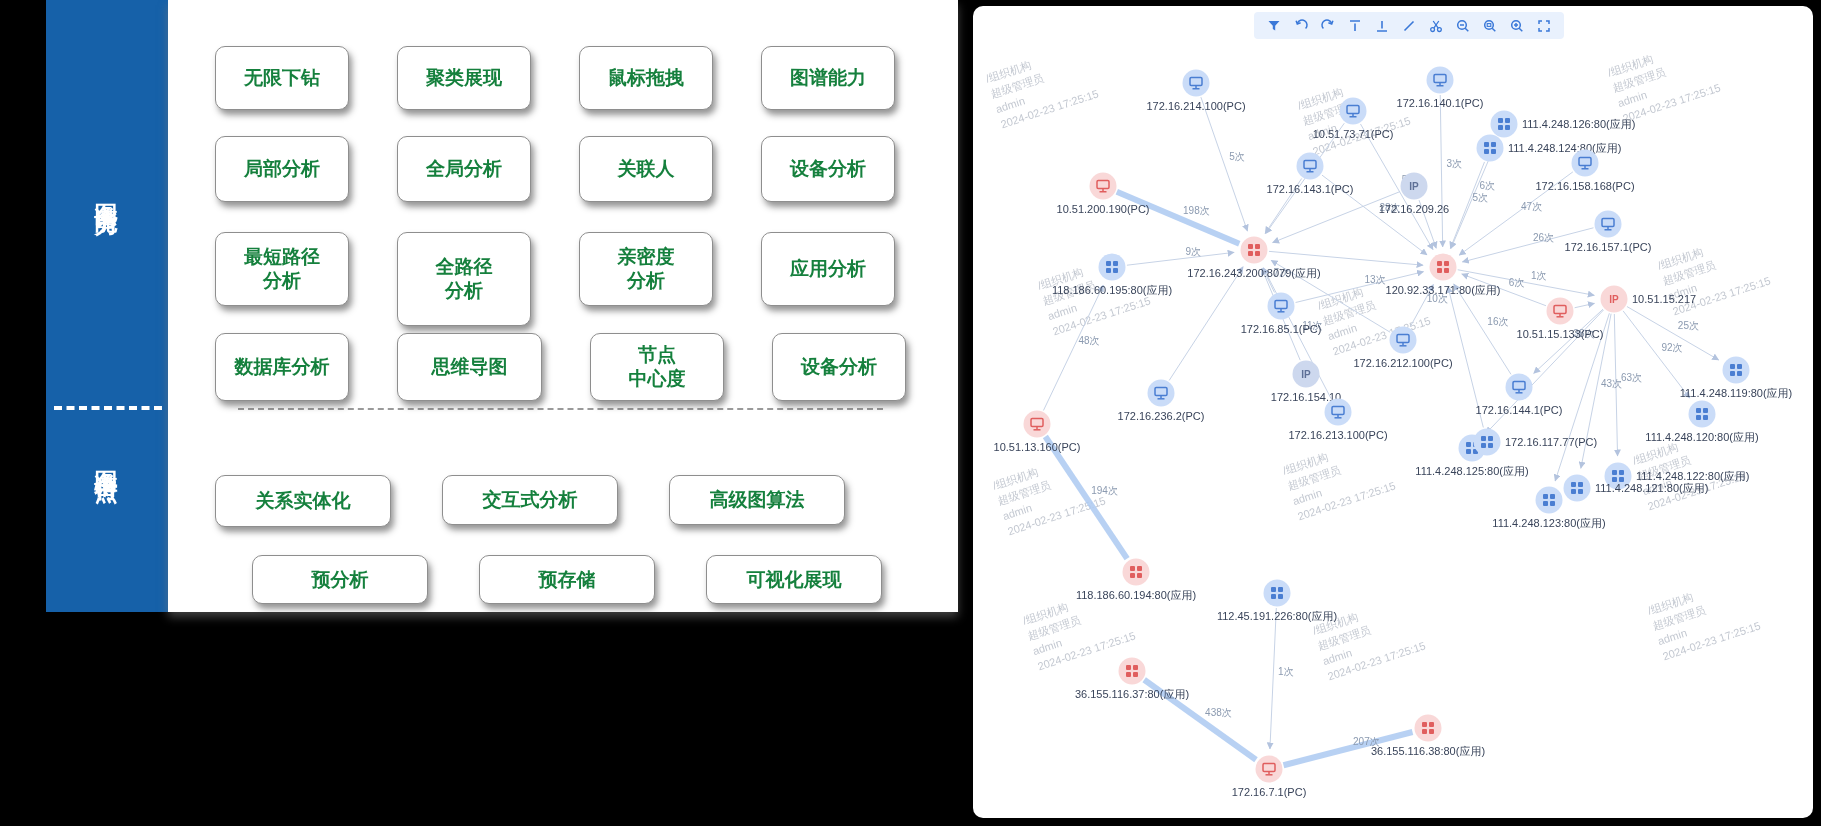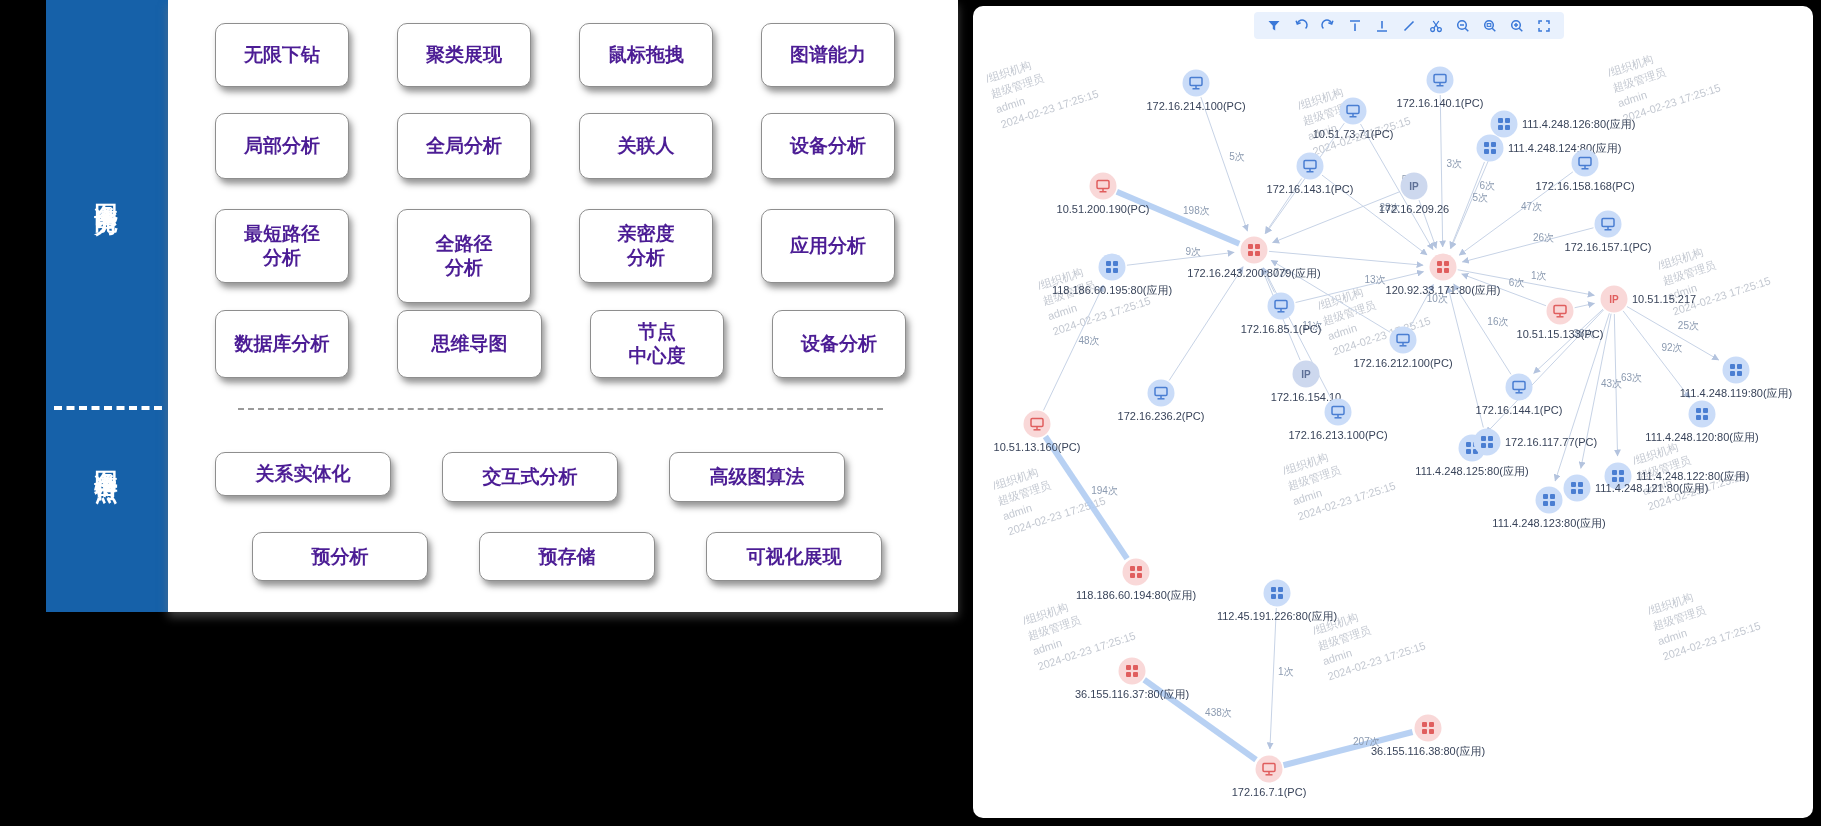--- a/index.html
+++ b/index.html
@@ -16,21 +16,21 @@
   .vlabel-top{top:185px;}
   .vlabel-bottom{top:452px;}
   .sidebar-dash{position:absolute;left:8px;top:406px;width:108px;border-top:4px dashed #fff;}
   .content{position:absolute;left:122px;top:0;width:790px;height:612px;background:#fff;
     box-shadow:0 5px 9px rgba(120,120,120,.55);}
   .content-dash{position:absolute;left:70px;top:408px;width:645px;border-top:2px dashed #9a9a9a;}
   .btn-row{position:absolute;display:flex;}
   .card{display:flex;align-items:center;justify-content:center;text-align:center;
     background:#fff;border:1.5px solid #8e8e8e;border-radius:10px;
     box-shadow:3px 5px 6px rgba(45,45,45,.5);font-weight:bold;font-size:19px;
-    line-height:1.25;white-space:pre-line;color:#4c1d95;}
+    line-height:1.25;white-space:pre-line;color:#15803d;margin-top:23px;}
 
   
   .gpanel{position:absolute;left:973px;top:6px;width:840px;height:812px;background:#fff;
     border-radius:10px;overflow:hidden;}
   .toolbar{position:absolute;left:281px;top:6px;height:27px;display:flex;align-items:center;
     gap:11px;padding:0 12px;background:#e9f1fd;border-radius:4px;z-index:6;}
   .tico{width:16px;height:16px;display:inline-flex;cursor:pointer;}
   #graph-svg{position:absolute;left:0;top:0;z-index:3;}
   .wm{position:absolute;transform:rotate(-18deg);font-size:11px;line-height:16px;
     color:rgba(128,138,156,.48);white-space:nowrap;z-index:1;pointer-events:none;}
@@ -70,23 +70,23 @@
           <div class="card" style="width: 134px; height: 74px;">应用分析</div>
         </div>
         <div class="btn-row" style="left: 47px; top: 310px; gap: 48px;">
           <div class="card" style="width: 134px; height: 68px;">数据库分析</div>
           <div class="card" style="width: 145px; height: 68px;">思维导图</div>
           <div class="card" style="width: 134px; height: 68px;">节点
 中心度</div>
           <div class="card" style="width: 134px; height: 68px;">设备分析</div>
         </div>
         <div class="btn-row" style="left: 47px; top: 452px; gap: 51px;">
-          <div class="card" style="width: 176px; height: 44px;">关系实体化</div>
+          <div class="card" style="width: 176px; height: 52px;">关系实体化</div>
           <div class="card" style="width: 176px; height: 50px;">交互式分析</div>
-          <div class="card" style="width: 176px; height: 50px; border-radius: 9px;">高级图算法</div>
+          <div class="card" style="width: 176px; height: 50px;">高级图算法</div>
         </div>
         <div class="btn-row" style="left: 47px; top: 532px; gap: 51px; padding-left: 37px;">
           <div class="card" style="width: 176px; height: 49px;">预分析</div>
           <div class="card" style="width: 176px; height: 49px;">预存储</div>
           <div class="card" style="width: 176px; height: 49px;">可视化展现</div>
         </div>
       </div>
   </div>
 
   <div class="gpanel">

